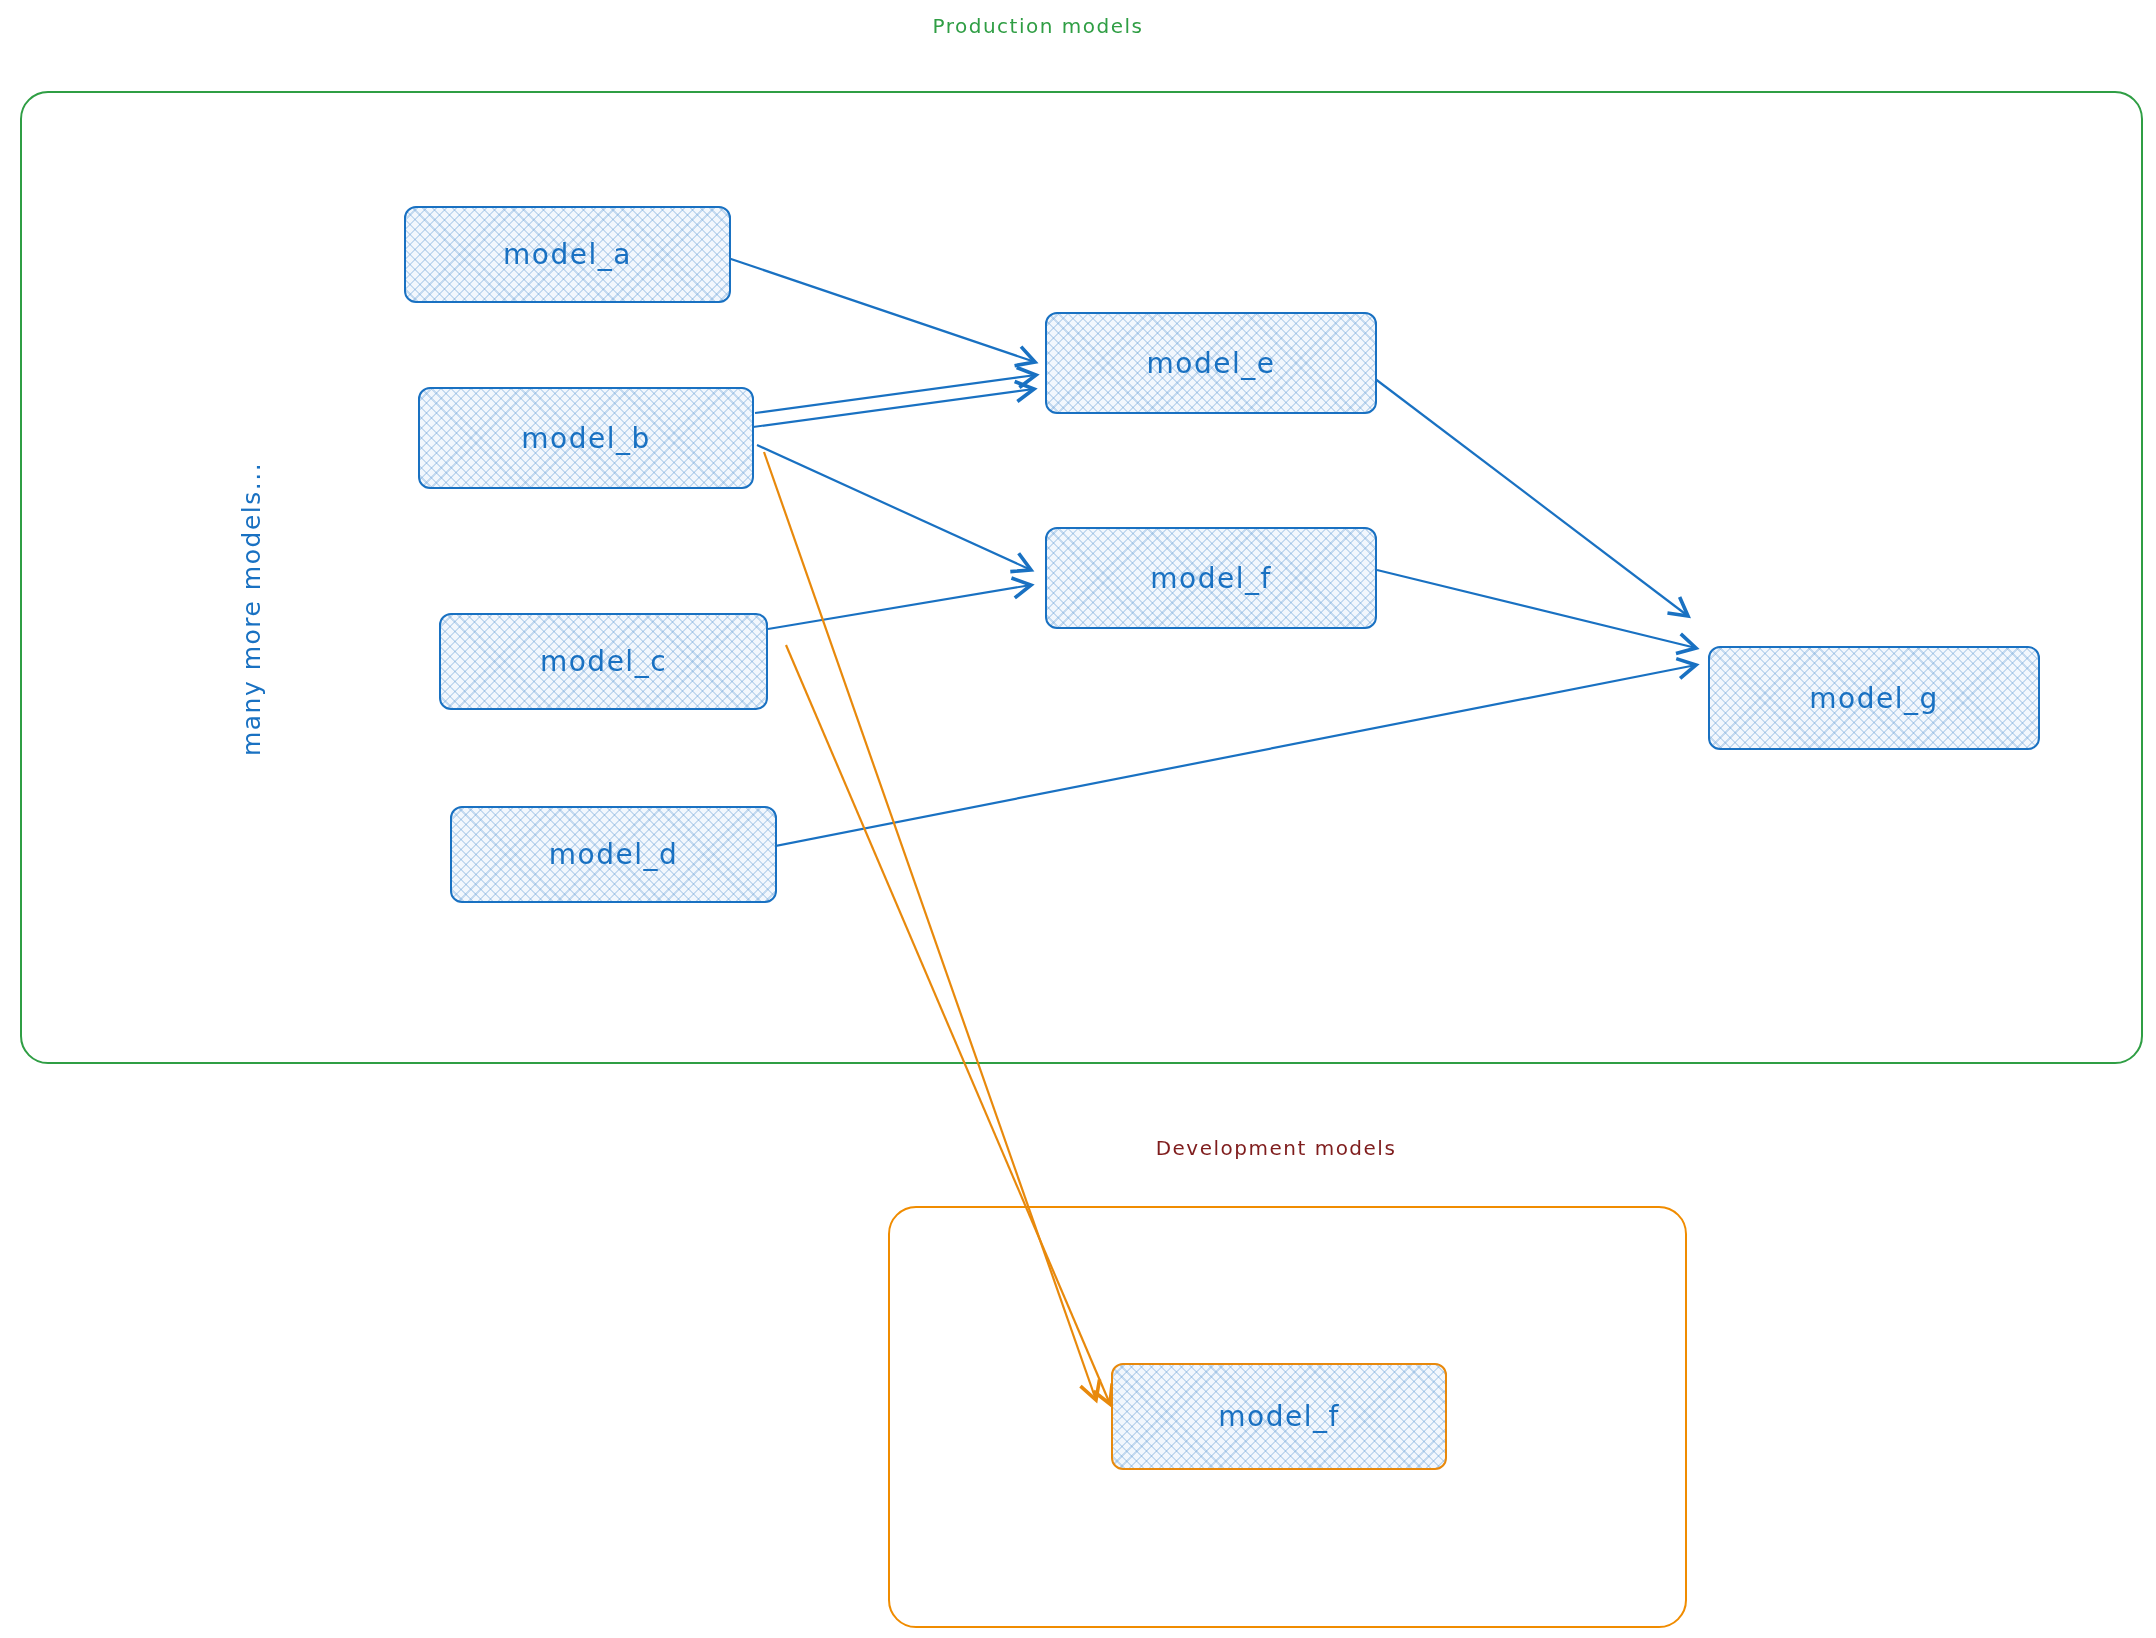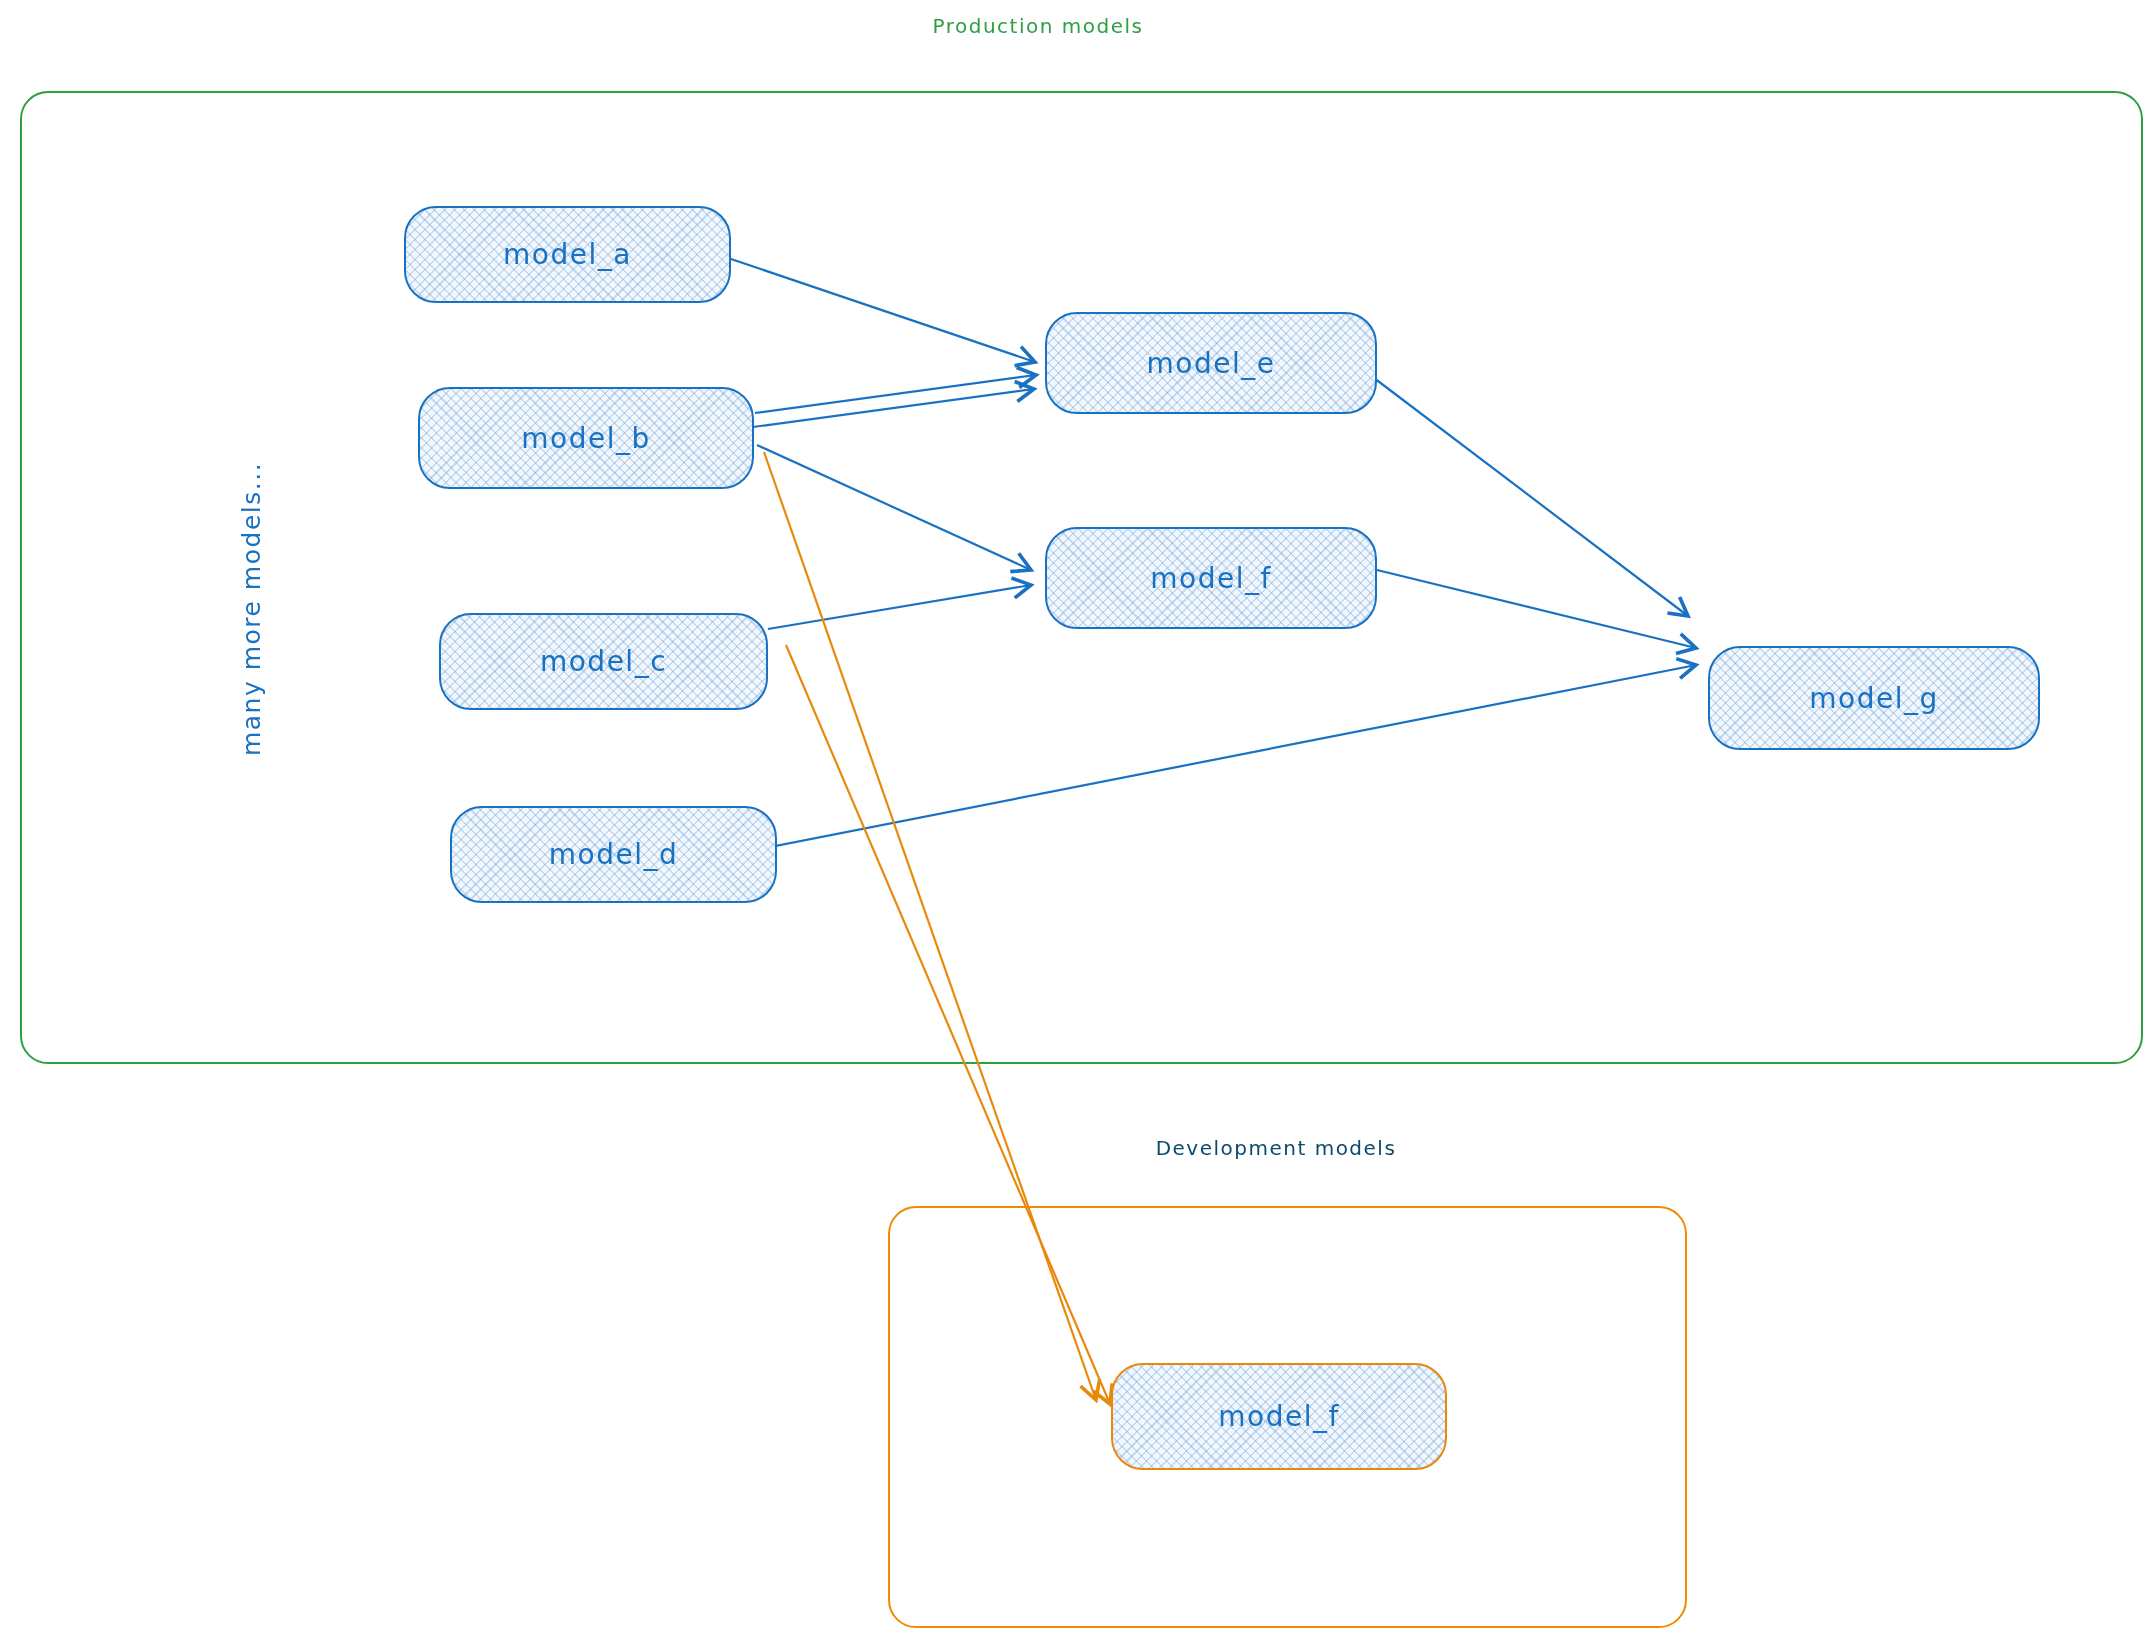--- a/index.html
+++ b/index.html
@@ -9,25 +9,25 @@
   }
   .container{position:absolute;border-radius:28px;background:transparent}
   .container.prod{left:20px;top:91px;width:2119px;height:969px;border:2.5px solid #2f9e44}
   .container.dev{left:888px;top:1206px;width:795px;height:418px;border:2.5px solid #f08c00}
 
   .group-title{
     position:absolute;transform:translateX(-50%);white-space:nowrap;
     font-size:20px;letter-spacing:1.5px;font-weight:500;
   }
   .group-title.prod{left:1038px;top:14px;color:#2f9e44}
-  .group-title.dev{left:1276px;top:1136px;color:#0c4a6e}
+  .group-title.dev{left:1276px;top:1136px;color:#7f1d1d}
 
   .node{
     position:absolute;display:flex;align-items:center;justify-content:center;
-    border:2.2px solid #1971c2;border-radius:32px;
+    border:2.2px solid #1971c2;border-radius:12px;
     color:#1971c2;font-size:28px;letter-spacing:1.5px;
     background:
       repeating-linear-gradient(45deg, rgba(92,152,210,0.30) 0 1.5px, transparent 1.5px 7px),
       repeating-linear-gradient(135deg, rgba(92,152,210,0.30) 0 1.5px, transparent 1.5px 7px),
       #f2f7fd;
   }
   .node.dev-border{border-color:#e8890c}
 
   .node-a{left:404px;top:206px;width:323px;height:93px}
   .node-b{left:418px;top:387px;width:332px;height:98px}

